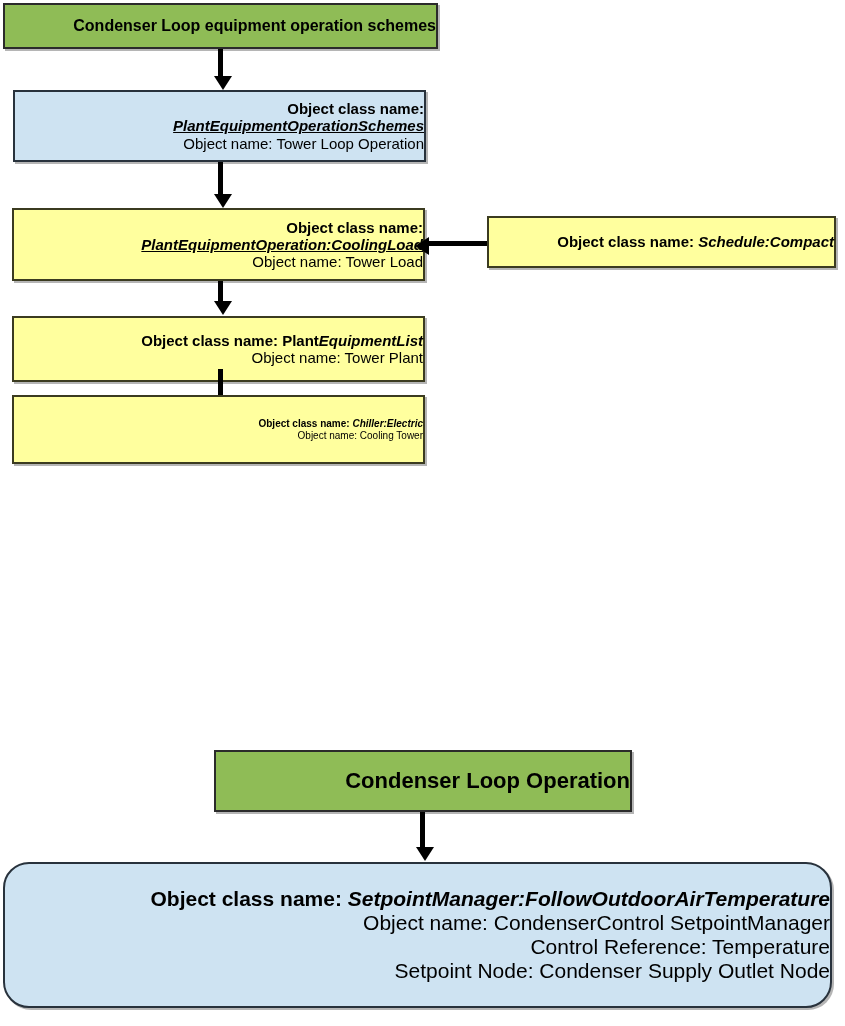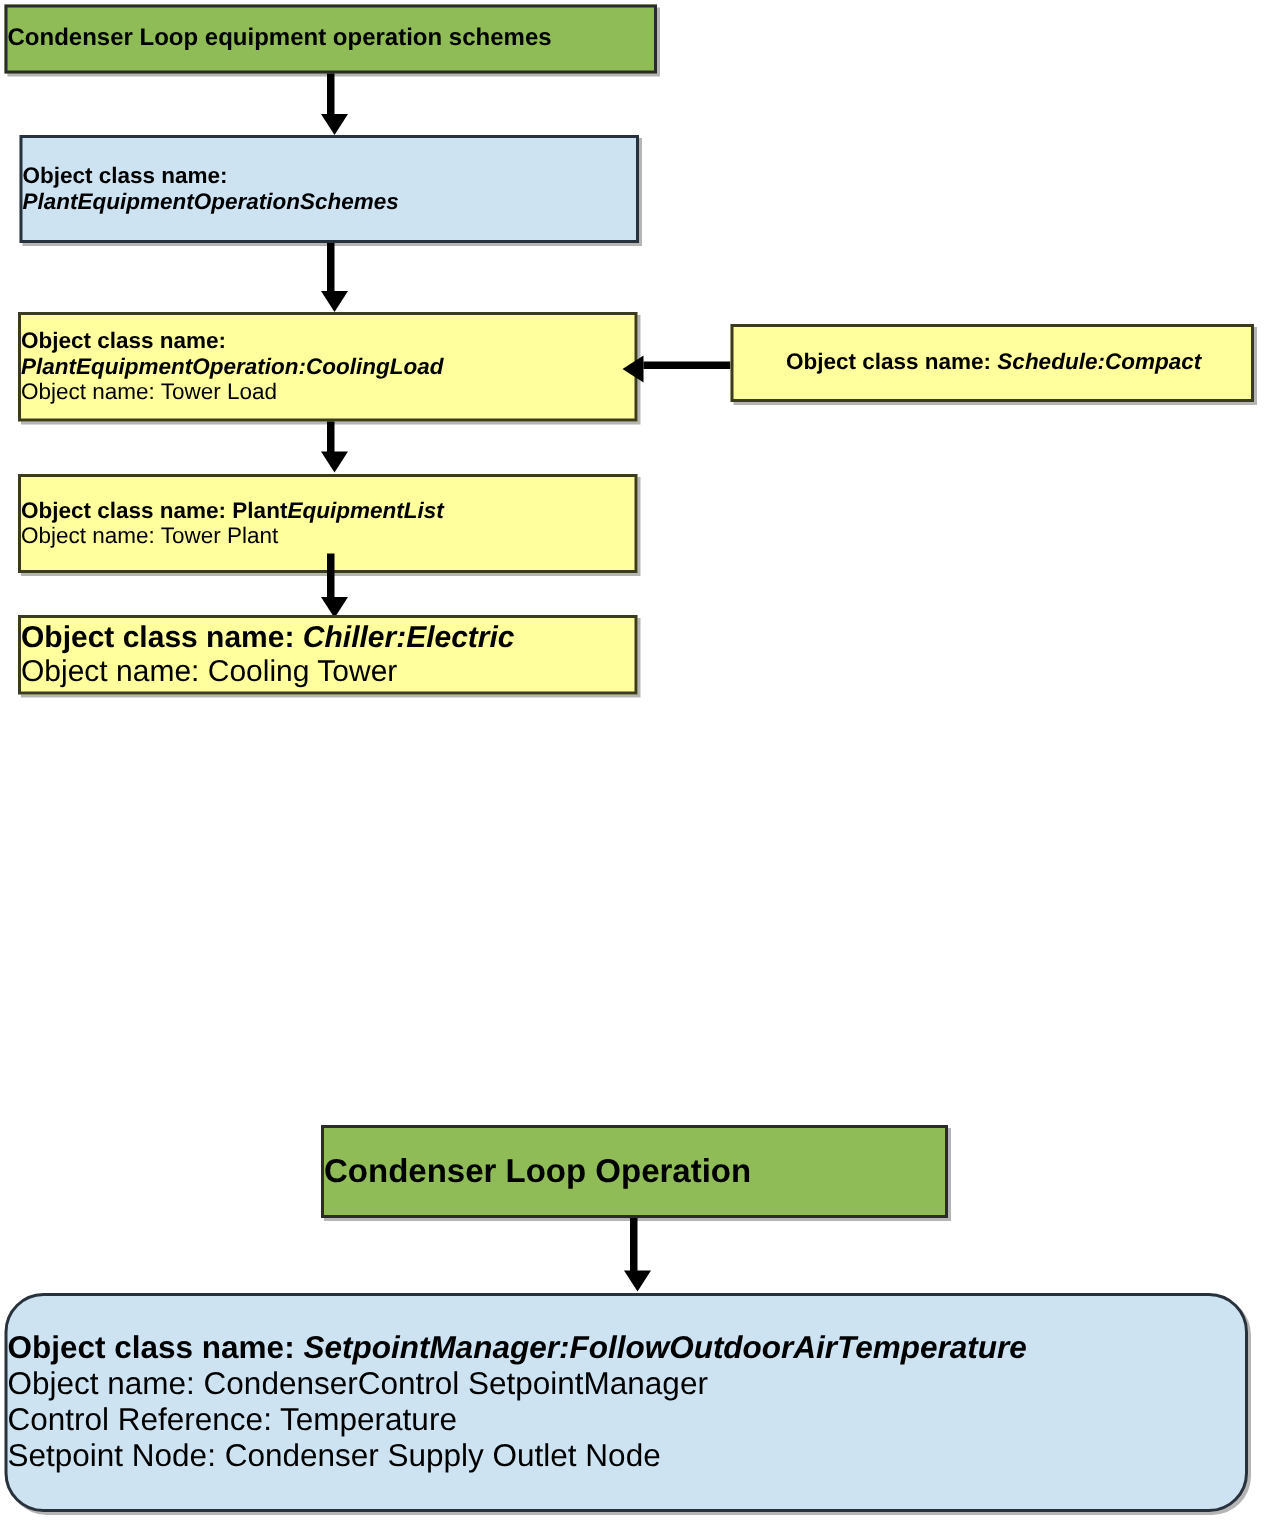--- a/index.html
+++ b/index.html
@@ -22,21 +22,21 @@
 
   
   .node {
     position: absolute;
     box-sizing: border-box;
     border: 2px solid #1a1a1a;
     display: flex;
     flex-direction: column;
     align-items: center;
     justify-content: center;
-    text-align: left;
+    text-align: right;
     color: #000000;
     box-shadow: 2px 2px 0 rgba(120,120,120,0.55);
   }
   .node.green {
     background: #8fbc56;
     border-color: #2b2b2b;
   }
   .node.blue {
     background: #cee3f2;
     border-color: #28323c;
@@ -46,21 +46,21 @@
     border-color: #3b3b20;
   }
 
   .line {
     display: block;
     width: 100%;
     line-height: 1.14;
     white-space: nowrap;
   }
   .line.bold        { font-weight: bold; }
-  .line.bolditalic  { font-weight: bold; font-style: italic; }
+  .line.bolditalic  { font-weight: bold; font-style: italic; text-decoration: underline; }
   .line.regular     { font-weight: normal; }
   .seg-bold         { font-weight: bold; font-style: normal; }
   .seg-bolditalic   { font-weight: bold; font-style: italic; }
 
   
   .arrow-v {
     position: absolute;
     width: 0;
     border-left: 5px solid #000000;
   }
@@ -99,20 +99,21 @@
     <span class="line bold">Condenser Loop equipment operation schemes</span>
   </div>
 
   <div class="arrow-v" style="left:218px; top:49px; height:28px;">
     <span class="head"></span>
   </div>
 
   <div class="node blue" style="left:13px; top:90px; width:413px; height:72px; font-size:15px;">
     <span class="line bold">Object class name:</span>
     <span class="line bolditalic">PlantEquipmentOperationSchemes</span>
+    <span class="line regular">Object name: Tower Loop Operation</span>
   </div>
 
   <div class="arrow-v" style="left:218px; top:162px; height:33px;">
     <span class="head"></span>
   </div>
 
   <div class="node yellow" style="left:12px; top:208px; width:413px; height:73px; font-size:15px;">
     <span class="line bold">Object class name:</span>
     <span class="line bolditalic">PlantEquipmentOperation:CoolingLoad</span>
     <span class="line regular">Object name: Tower Load</span>
@@ -132,21 +133,21 @@
 
   <div class="node yellow" style="left:12px; top:316px; width:413px; height:66px; font-size:15px;">
     <span class="line"><span class="seg-bold">Object class name: </span><span class="seg-bold">Plant</span><span class="seg-bolditalic">EquipmentList</span></span>
     <span class="line regular">Object name: Tower Plant</span>
   </div>
 
   <div class="arrow-v" style="left:218px; top:369px; height:30px;">
     <span class="head"></span>
   </div>
 
-  <div class="node yellow" style="left:12px; top:410px; width:413px; height:53px; font-size:20px;">
+  <div class="node yellow" style="left:12px; top:395px; width:413px; height:69px; font-size:10px;">
     <span class="line"><span class="seg-bold">Object class name: </span><span class="seg-bolditalic">Chiller:Electric</span></span>
     <span class="line regular">Object name: Cooling Tower</span>
   </div>
 
   <div class="node green" style="left:214px; top:750px; width:418px; height:62px; font-size:22px;">
     <span class="line bold">Condenser Loop Operation</span>
   </div>
 
   <div class="arrow-v" style="left:420px; top:812px; height:36px;">
     <span class="head"></span>

